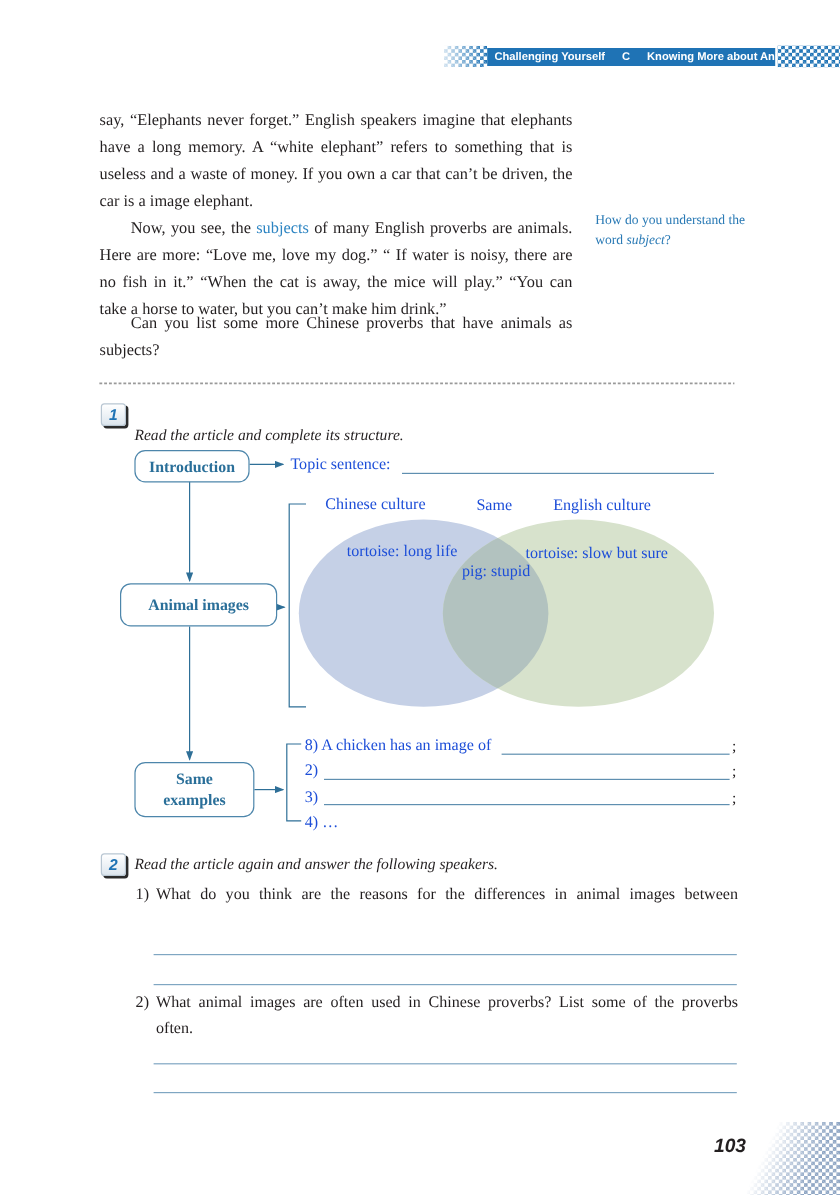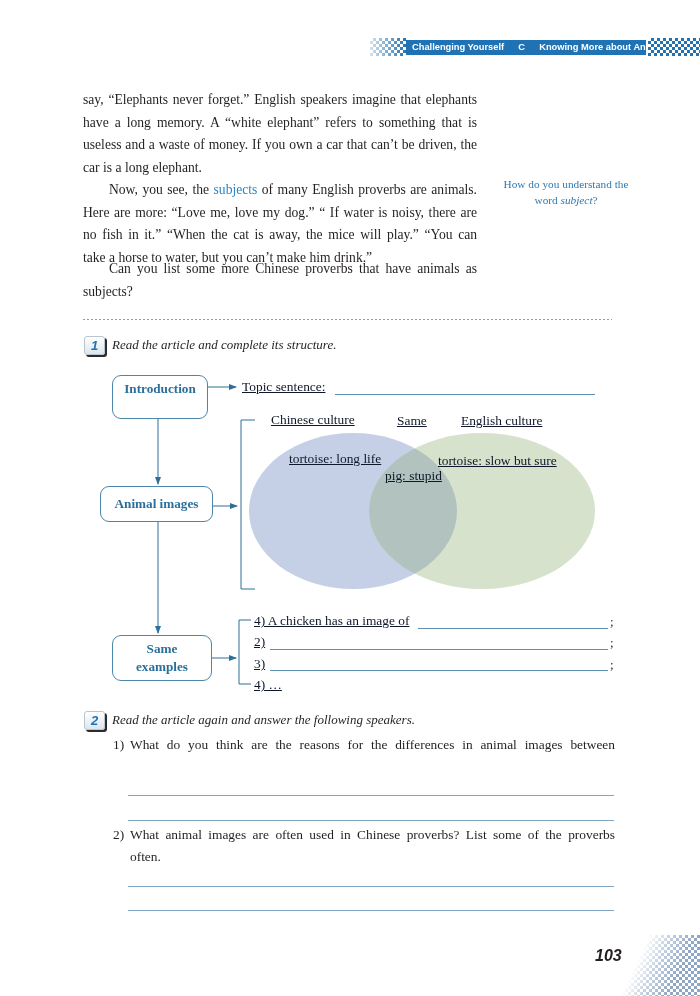--- a/index.html
+++ b/index.html
@@ -40,21 +40,21 @@
   .para {
     position: absolute; left: 83px; width: 394px;
     font-size: 13.6px; line-height: 22.6px; text-align: justify;
   }
   .para .line { display: block; text-align: justify; text-align-last: justify; height: 22.6px; }
   .para .line.last { text-align-last: left; }
   .indent { display: inline-block; width: 26px; }
   .blue { color: #2c84c2; }
   .side-note {
     position: absolute; left: 496px; top: 176px; width: 140px;
-    color: #2a7ab5; font-size: 11.3px; line-height: 16px; text-align: center;
+    color: #2a7ab5; font-size: 11.3px; line-height: 16px;
   }
 
   .dotline {
     position: absolute; left: 82px; top: 318px; width: 530px; height: 3px;
     background-image: radial-gradient(circle, #9a9a9a 0.9px, transparent 1.1px);
     background-size: 4px 3px;
   }
 
   
   .badge {
@@ -69,21 +69,21 @@
   .task-title {
     position: absolute; font-style: italic; font-size: 13px; color: #231f20;
   }
 
   
   .node {
     position: absolute; border: 1px solid #4d86ab; border-radius: 9px;
     background: #ffffff; color: #2a6f99; font-weight: bold; font-size: 13.2px;
     text-align: center; box-sizing: border-box;
   }
-  .diag-text { position: absolute; font-size: 13.4px; color: #0f172a; white-space: nowrap; text-decoration: underline; }
+  .diag-text { position: absolute; font-size: 13.4px; color: #1d4ed8; white-space: nowrap; }
   .fill-line { position: absolute; height: 1px; background: #5f8fb0; }
   .semi { position: absolute; font-size: 13px; }
 
   svg.diagram { position: absolute; left: 0; top: 0; }
 
   
   .q {
     position: absolute; left: 113px; width: 502px; font-size: 13.4px; line-height: 22px;
   }
   .q .num { position: absolute; left: 0; top: 0; }
@@ -117,21 +117,21 @@
   <span>C</span>
   <span class="sp"></span>
   <span>Knowing More about Animals</span>
 </div>
 <div class="checker-right"></div>
 
 <div class="para" style="top:89px;">
   <span class="line">say, “Elephants never forget.” English speakers imagine that elephants</span>
   <span class="line">have a long memory. A “white elephant” refers to something that is</span>
   <span class="line">useless and a waste of money. If you own a car that can’t be driven, the</span>
-  <span class="line last">car is a long elephant.</span>
+  <span class="line last">car is a image elephant.</span>
 </div>
 
 <div class="para" style="top:179px;">
   <span class="line"><span class="indent"></span><span>Now, you see, the </span><span class="blue">subjects</span><span> of many English proverbs are animals.</span></span>
   <span class="line">Here are more: “Love me, love my dog.” “ If water is noisy, there are</span>
   <span class="line">no fish in it.” “When the cat is away, the mice will play.” “You can</span>
   <span class="line last">take a horse to water, but you can’t make him drink.”</span>
 </div>
 
 <div class="para" style="top:258px;">
@@ -139,21 +139,21 @@
   <span class="line last">subjects?</span>
 </div>
 
 <div class="side-note">
   <span>How do you understand the word </span><i>subject</i><span>?</span>
 </div>
 
 <div class="dotline"></div>
 
 <div class="badge" style="left:84px; top:336px;">1</div>
-<div class="task-title" style="left:112px; top:337px;">Read the article and complete its structure.</div>
+<div class="task-title" style="left:112px; top:355px;">Read the article and complete its structure.</div>
 
 <svg class="diagram" width="700" height="996">
   <defs>
     <marker id="arr" markerWidth="8" markerHeight="6" refX="7" refY="3" orient="auto" markerUnits="userSpaceOnUse">
       <path d="M0,0 L8,3 L0,6 Z" fill="#2e6f97"></path>
     </marker>
   </defs>
 
   <ellipse id="venn-left" cx="353" cy="511" rx="104" ry="78" fill="#c5d0e6"></ellipse>
   <ellipse id="venn-right" cx="482" cy="511" rx="113" ry="78" fill="#d7e2cc"></ellipse>
@@ -167,38 +167,38 @@
 
   <line x1="208" y1="387" x2="236" y2="387" stroke="#2e6f97" stroke-width="1" marker-end="url(#arr)"></line>
   <line x1="213" y1="506" x2="237" y2="506" stroke="#2e6f97" stroke-width="1" marker-end="url(#arr)"></line>
   <line x1="212" y1="658" x2="236" y2="658" stroke="#2e6f97" stroke-width="1" marker-end="url(#arr)"></line>
 
   <path d="M255,420 L241,420 L241,589 L255,589" fill="none" stroke="#2e6f97" stroke-width="1"></path>
 
   <path d="M251,620 L239,620 L239,684 L251,684" fill="none" stroke="#2e6f97" stroke-width="1"></path>
 </svg>
 
-<div class="node" style="left:112px; top:375px; width:96px; height:44px; line-height:25px;">Introduction</div>
-<div class="node" style="left:100px; top:486px; width:113px; height:36px; line-height:34px;">Animal images</div>
+<div class="node" style="left:112px; top:375px; width:96px; height:27px; line-height:25px;">Introduction</div>
+<div class="node" style="left:100px; top:486px; width:131px; height:36px; line-height:34px;">Animal images</div>
 <div class="node" style="left:112px; top:635px; width:100px; height:46px; line-height:18px; padding-top:4px;">
   <div>Same</div>
   <div>examples</div>
 </div>
 
 <div class="diag-text" style="left:242px; top:379px;">Topic sentence:</div>
 <div class="fill-line" style="left:335px; top:394px; width:260px;"></div>
 
 <div class="diag-text" style="left:271px; top:412px;">Chinese culture</div>
 <div class="diag-text" style="left:397px; top:413px;">Same</div>
 <div class="diag-text" style="left:461px; top:413px;">English culture</div>
 <div class="diag-text" style="left:289px; top:451px;">tortoise: long life</div>
 <div class="diag-text" style="left:385px; top:468px;">pig: stupid</div>
 <div class="diag-text" style="left:438px; top:453px;">tortoise: slow but sure</div>
 
-<div class="diag-text" style="left:254px; top:613px;">4) A chicken has an image of</div>
+<div class="diag-text" style="left:254px; top:613px;">8) A chicken has an image of</div>
 <div class="fill-line" style="left:418px; top:628px; width:190px;"></div>
 <div class="semi" style="left:610px; top:614px;">;</div>
 
 <div class="diag-text" style="left:254px; top:634px;">2)</div>
 <div class="fill-line" style="left:270px; top:649px; width:338px;"></div>
 <div class="semi" style="left:610px; top:635px;">;</div>
 
 <div class="diag-text" style="left:254px; top:656px;">3)</div>
 <div class="fill-line" style="left:270px; top:670px; width:338px;"></div>
 <div class="semi" style="left:610px; top:657px;">;</div>

